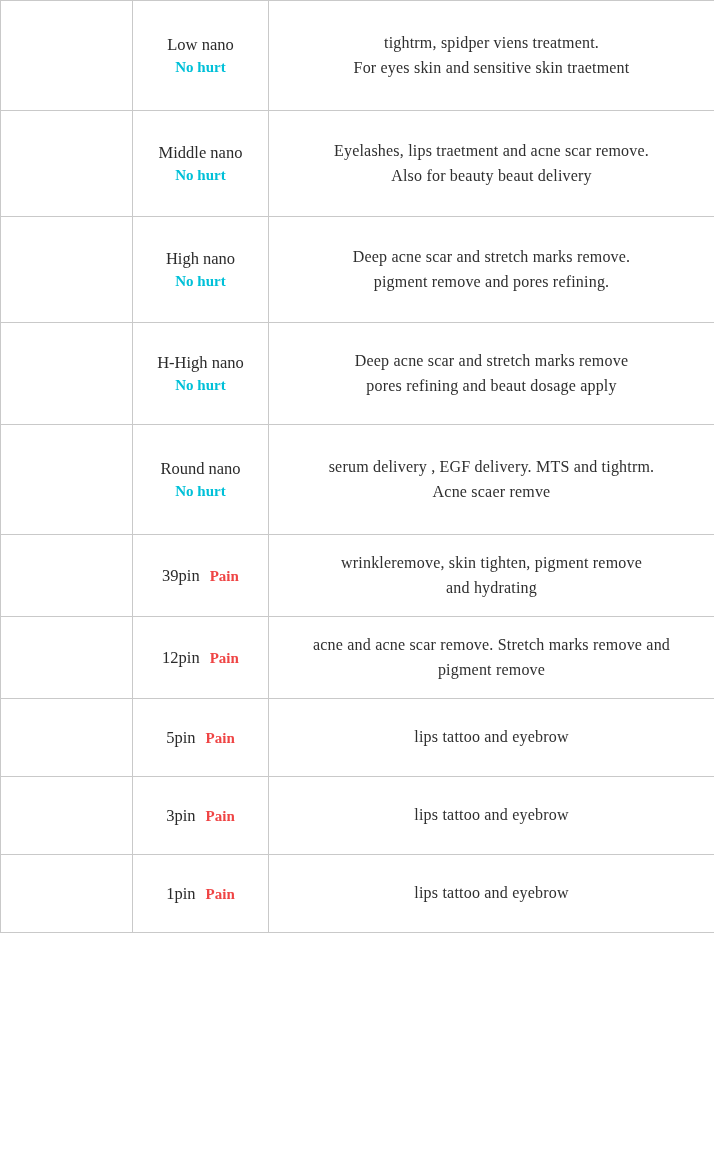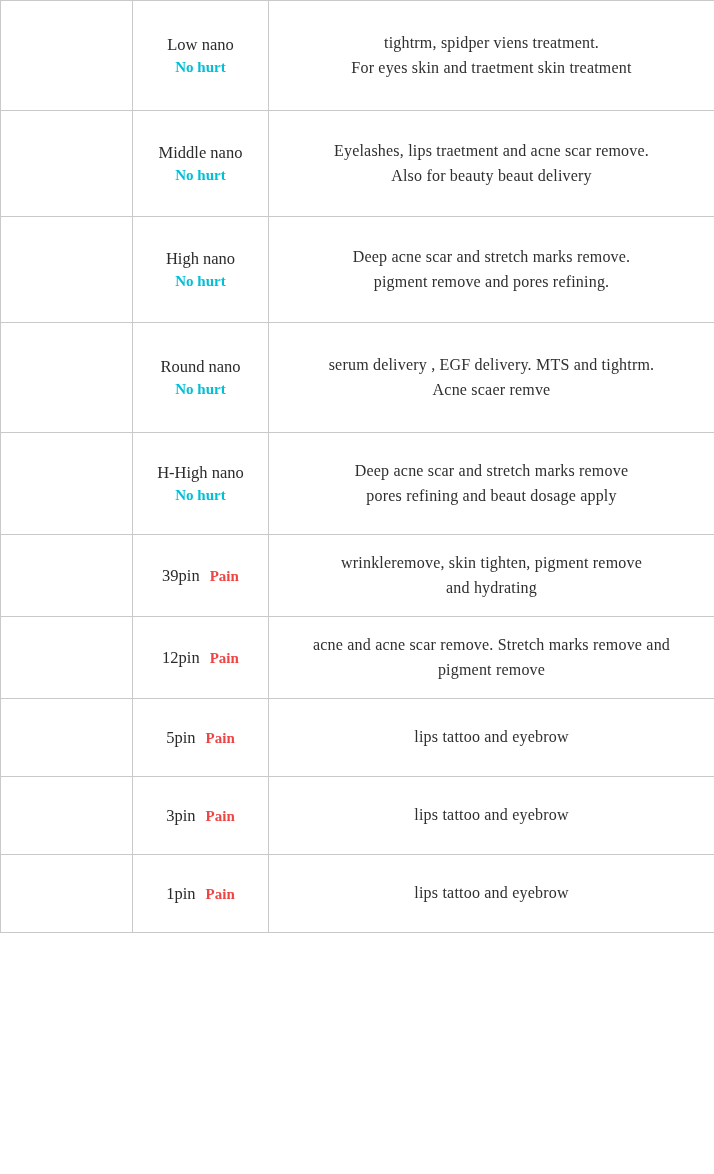--- a/index.html
+++ b/index.html
@@ -179,21 +179,21 @@
                 </div>
             </div>
           </div>
         </td>
         <td class="name-cell">
           <div class="nm">Low nano</div>
           <div class="pain-tag pain-no">No hurt</div>
         </td>
         <td class="desc-cell">
           <span class="l">tightrm, spidper viens treatment.</span>
-          <span class="l">For eyes skin and traetment skin treatment</span>
+          <span class="l">For eyes skin and sensitive skin traetment</span>
         </td>
       </tr>
 
       <tr style="height:106px">
         <td>
           <div class="img-cell">
             <div class="cart">
 
               <div class="body">
                   <div class="ribs"></div>
@@ -225,59 +225,59 @@
         <td class="name-cell">
           <div class="nm">High nano</div>
           <div class="pain-tag pain-no">No hurt</div>
         </td>
         <td class="desc-cell">
           <span class="l">Deep acne scar and stretch marks remove.</span>
           <span class="l">pigment remove and pores refining.</span>
         </td>
       </tr>
 
+      <tr style="height:102px">
+        <td>
+          <div class="img-cell">
+            <div class="cart">
+
+              <div class="body">
+                  <div class="ribs"></div>
+                </div>
+            </div>
+          </div>
+        </td>
+        <td class="name-cell">
+          <div class="nm">H-High nano</div>
+          <div class="pain-tag pain-no">No hurt</div>
+        </td>
+        <td class="desc-cell">
+          <span class="l">Deep acne scar and stretch marks remove</span>
+          <span class="l">pores refining and beaut dosage apply</span>
+        </td>
+      </tr>
+
       <tr style="height:110px">
         <td>
           <div class="img-cell">
             <div class="cart">
 
               <div class="body">
                   <div class="ribs"></div>
                 </div>
             </div>
           </div>
         </td>
         <td class="name-cell">
           <div class="nm">Round nano</div>
           <div class="pain-tag pain-no">No hurt</div>
         </td>
         <td class="desc-cell">
           <span class="l">serum delivery , EGF delivery. MTS and tightrm.</span>
           <span class="l">Acne scaer remve</span>
-        </td>
-      </tr>
-
-      <tr style="height:102px">
-        <td>
-          <div class="img-cell">
-            <div class="cart">
-
-              <div class="body">
-                  <div class="ribs"></div>
-                </div>
-            </div>
-          </div>
-        </td>
-        <td class="name-cell">
-          <div class="nm">H-High nano</div>
-          <div class="pain-tag pain-no">No hurt</div>
-        </td>
-        <td class="desc-cell">
-          <span class="l">Deep acne scar and stretch marks remove</span>
-          <span class="l">pores refining and beaut dosage apply</span>
         </td>
       </tr>
 
       <tr style="height:82px">
         <td>
           <div class="img-cell">
             <div class="cart">
 
               <div class="body" style="height:58px">
                   <div class="ribs"></div>

